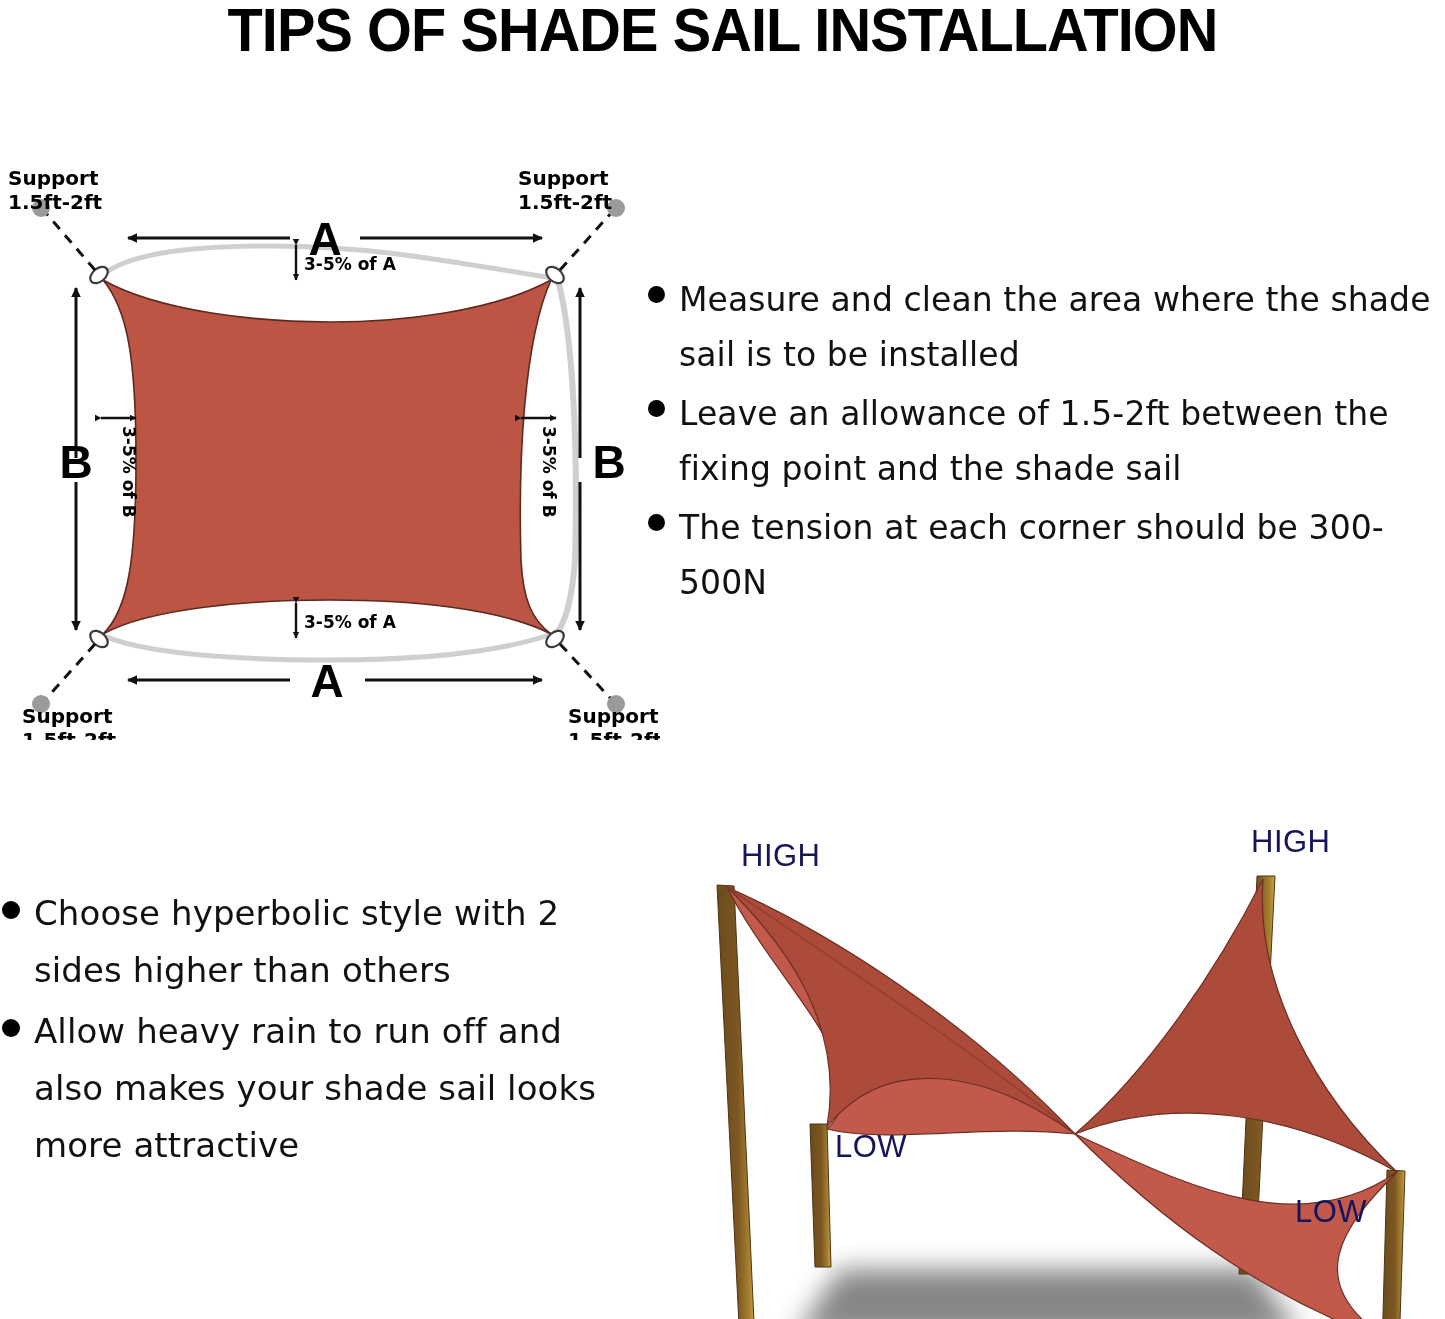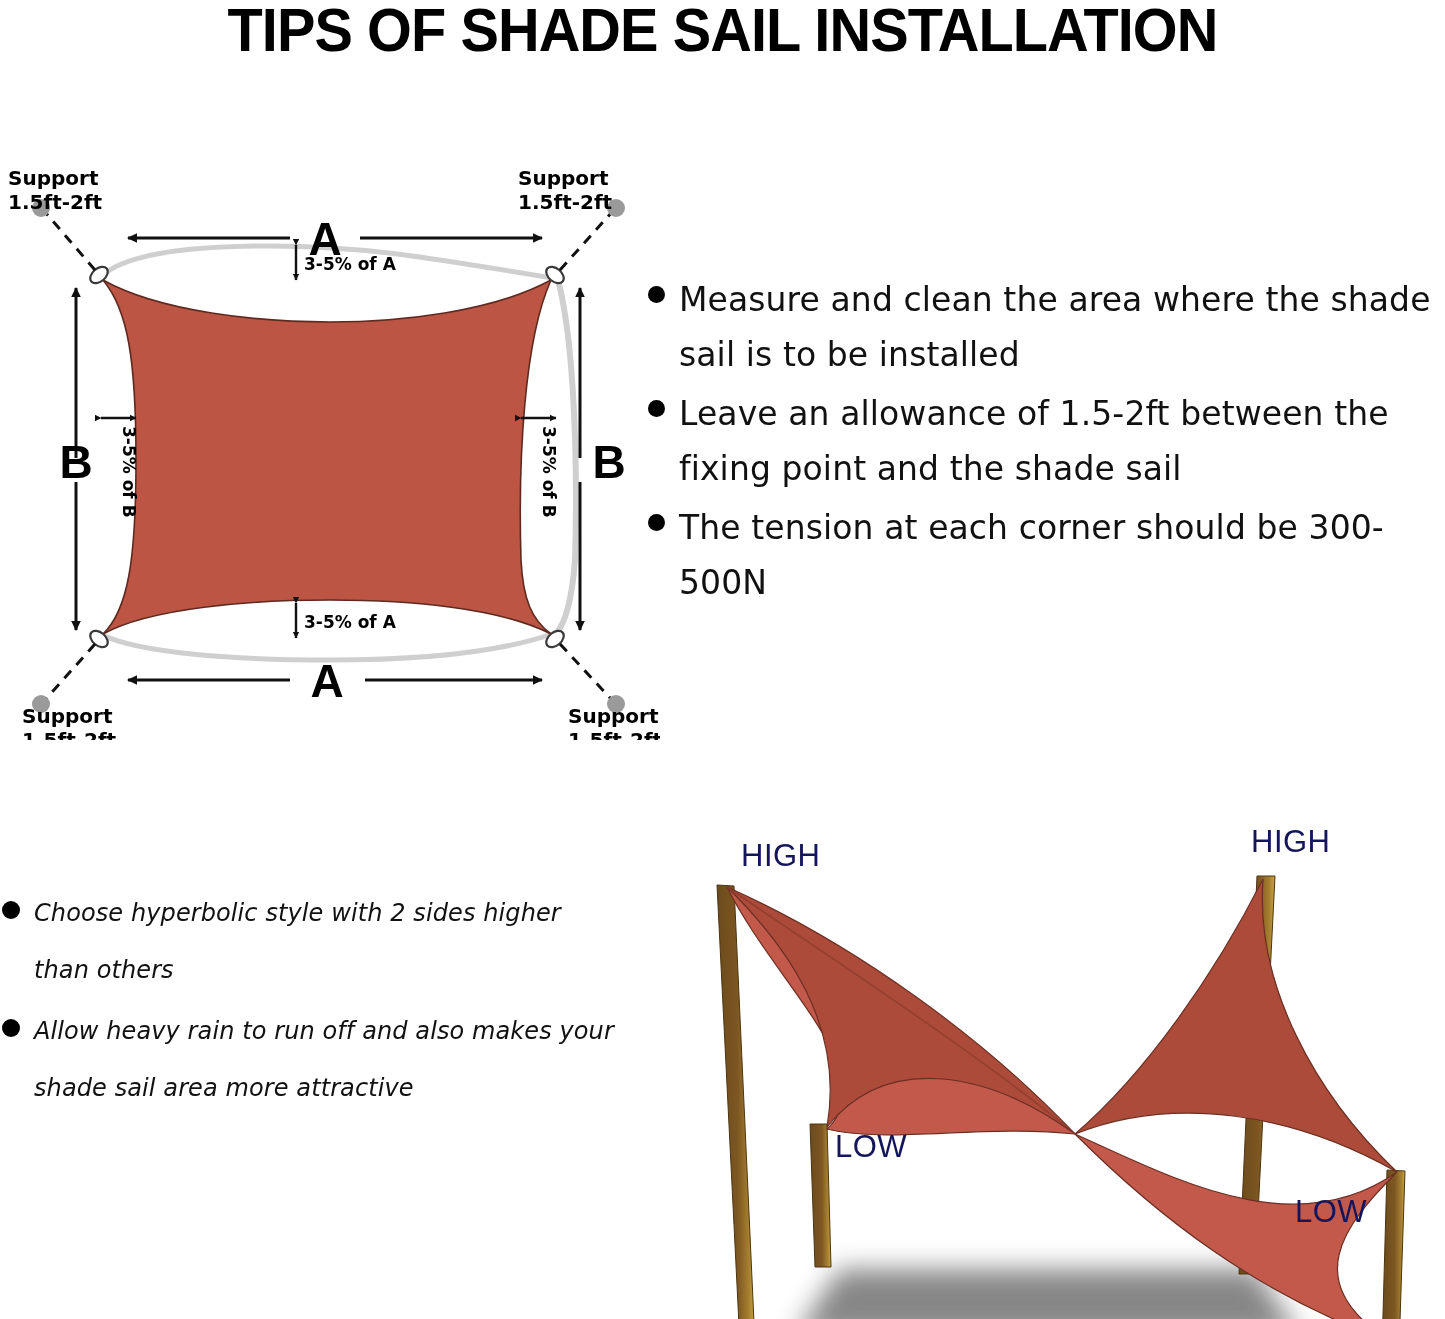--- a/index.html
+++ b/index.html
@@ -92,23 +92,22 @@
   }
   .bullet-text {
     flex: 1 1 auto;
     font-family: "DejaVu Sans", sans-serif;
     font-size: 33px;
     line-height: 55px;
     color: #111;
     letter-spacing: 0.1px;
   }
   #tips-list-bottom .bullet-text {
-    font-size: 24px;
+    font-size: 34px;
     line-height: 57px;
-    font-style: italic;
   }
   #tips-list-bottom .bullet-dot {
     width: 18px;
     height: 18px;
     margin-top: 16px;
   }
 
   
   #hyperbolic-illustration {
     position: absolute;
@@ -238,21 +237,21 @@
   </div>
 </div>
 
 <div id="tips-list-bottom">
   <div class="bullet-row">
     <span class="bullet-dot"></span>
     <span class="bullet-text">Choose hyperbolic style with 2 sides higher than others</span>
   </div>
   <div class="bullet-row">
     <span class="bullet-dot"></span>
-    <span class="bullet-text">Allow heavy rain to run off and also makes your shade sail area more attractive</span>
+    <span class="bullet-text">Allow heavy rain to run off and also makes your shade sail looks more attractive</span>
   </div>
 </div>
 
 <div id="hyperbolic-illustration">
   <svg id="hyperbolic-svg" width="790" height="531" viewBox="0 0 790 531">
 
     <defs>
       <filter id="shadowBlur" x="-30%" y="-60%" width="160%" height="260%">
         <feGaussianBlur stdDeviation="13"></feGaussianBlur>
       </filter>

